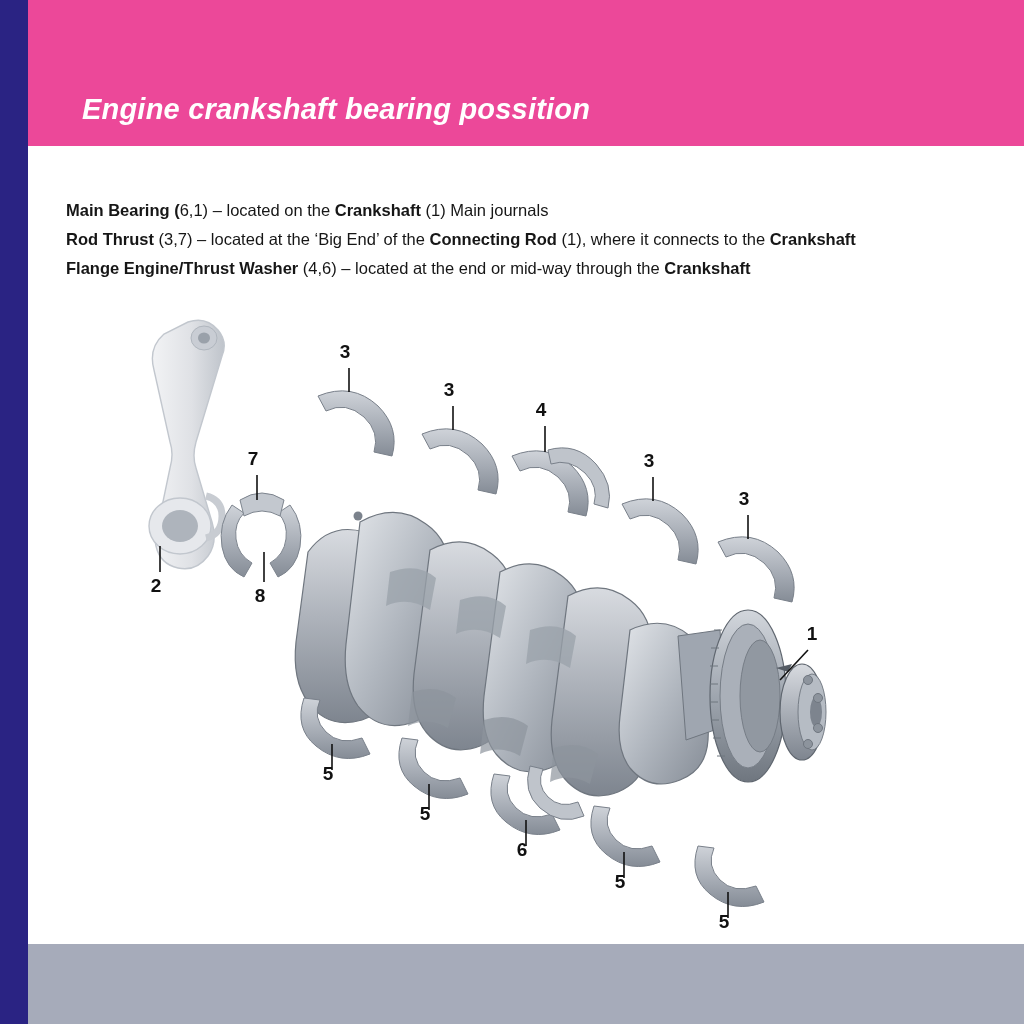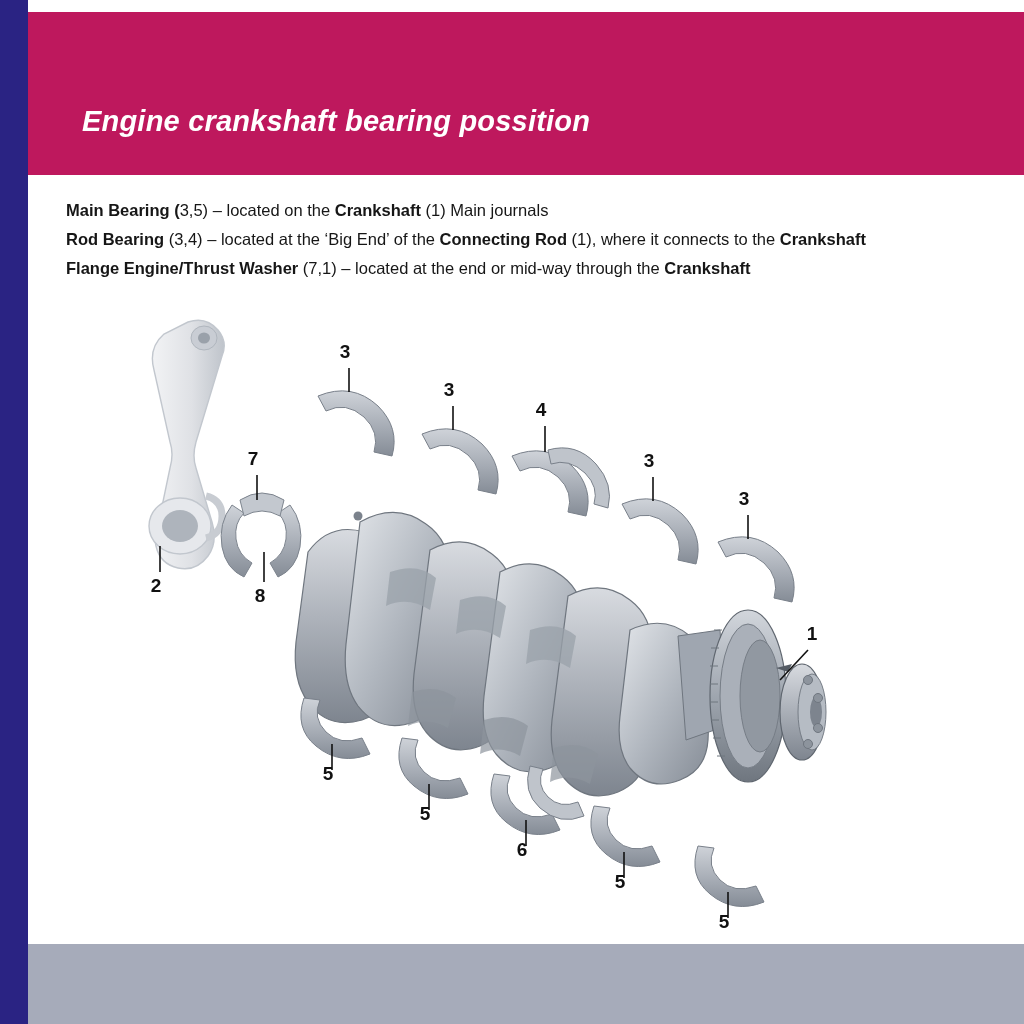--- a/index.html
+++ b/index.html
@@ -24,24 +24,24 @@
     position: absolute;
     left: 0;
     top: 0;
     width: 28px;
     height: 1024px;
     background: #2a2383;
   }
   .header {
     position: absolute;
     left: 28px;
-    top: 12px;
+    top: 0;
     width: 996px;
-    height: 163px;
-    background: #be185d;
+    height: 146px;
+    background: #ec4899;
   }
   .header-title {
     position: absolute;
     left: 54px;
     top: 93px;
     color: #ffffff;
     font-size: 29px;
     font-weight: bold;
     font-style: italic;
     letter-spacing: 0.2px;
@@ -93,23 +93,23 @@
 
 <div class="page">
 
   <div class="left-rail"></div>
 
   <div class="header">
     <div class="header-title">Engine crankshaft bearing possition</div>
   </div>
 
   <div class="caption">
-    <div id="cap0"><b>Main Bearing (</b><span>3,5) – located on the </span><b>Crankshaft</b><span> (1) Main journals</span></div>
-    <div id="cap1"><b>Rod Bearing</b><span> (3,4) – located at the ‘Big End’ of the </span><b>Connecting Rod</b><span> (1), where it connects to the </span><b>Crankshaft</b></div>
-    <div id="cap2"><b>Flange Engine/Thrust Washer</b><span> (7,1) – located at the end or mid-way through the </span><b>Crankshaft</b></div>
+    <div id="cap0"><b>Main Bearing (</b><span>6,1) – located on the </span><b>Crankshaft</b><span> (1) Main journals</span></div>
+    <div id="cap1"><b>Rod Thrust</b><span> (3,7) – located at the ‘Big End’ of the </span><b>Connecting Rod</b><span> (1), where it connects to the </span><b>Crankshaft</b></div>
+    <div id="cap2"><b>Flange Engine/Thrust Washer</b><span> (4,6) – located at the end or mid-way through the </span><b>Crankshaft</b></div>
   </div>
 
   <div class="diagram">
     <svg width="940" height="640" viewBox="0 0 940 640" xmlns="http://www.w3.org/2000/svg">
       <defs>
         <linearGradient id="gMetal" x1="0" y1="0" x2="0" y2="1">
           <stop offset="0%" stop-color="#d8dbe0"></stop>
           <stop offset="45%" stop-color="#aeb3bb"></stop>
           <stop offset="100%" stop-color="#7e858f"></stop>
         </linearGradient>

